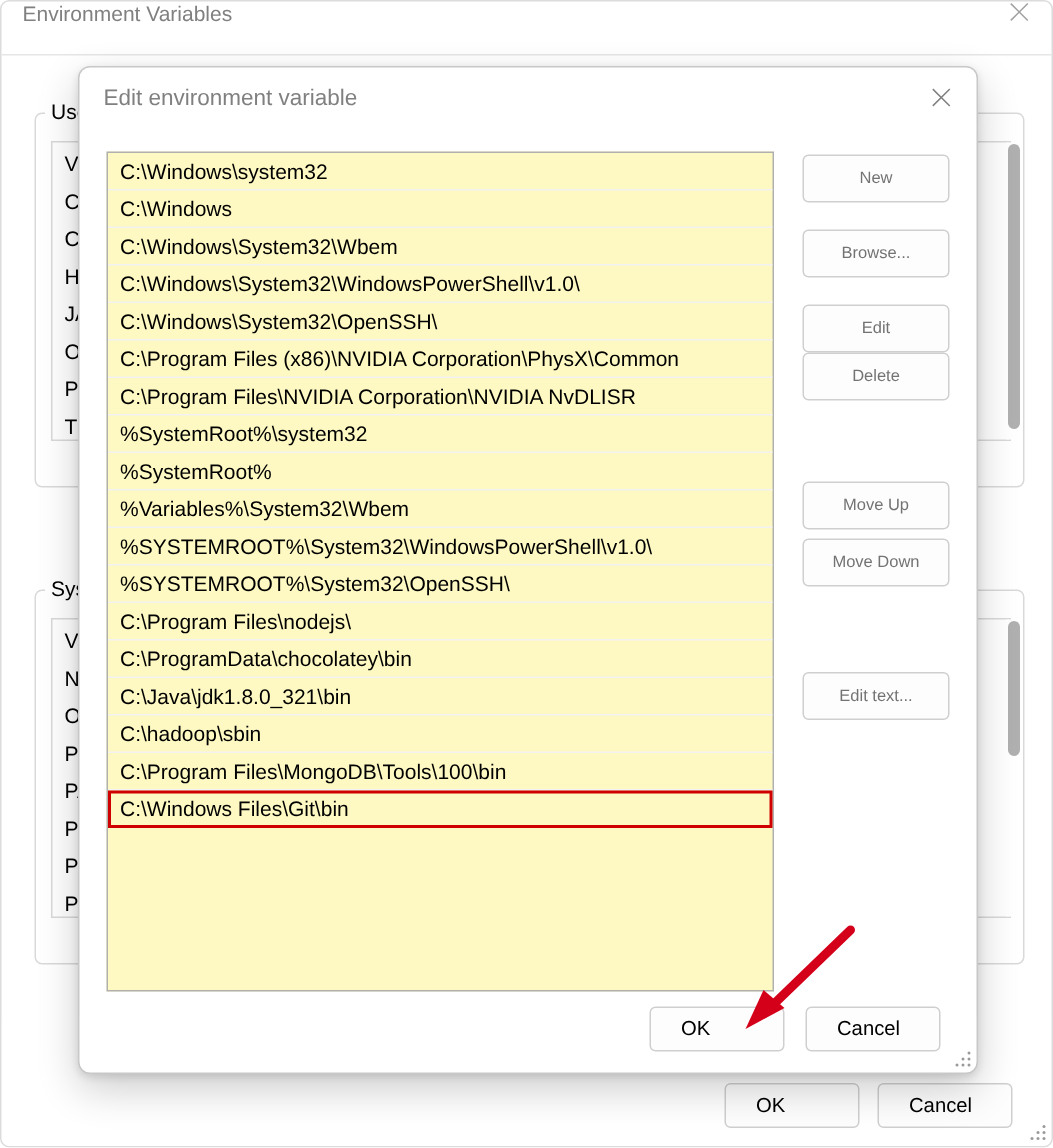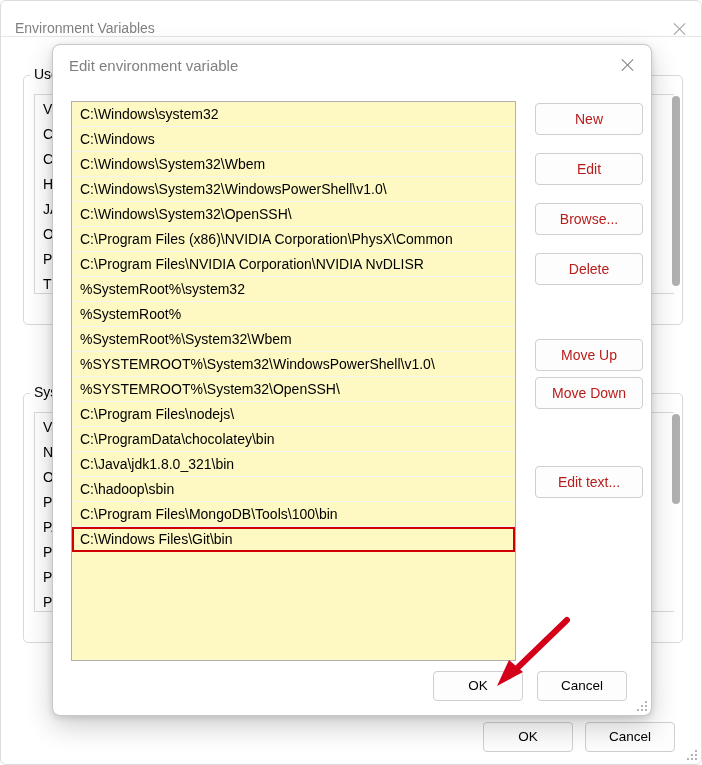--- a/index.html
+++ b/index.html
@@ -19,21 +19,21 @@
   .parent-dialog {
     position: absolute;
     left: 0; top: 0;
     width: 702px; height: 765px;
     border: 1px solid #dcdcdc;
     border-radius: 6px;
     background: #fff;
   }
   .parent-titlebar {
     display: flex;
-    align-items: flex-end;
+    align-items: flex-start;
     height: 36px;
     padding: 0 14px;
     border-bottom: 1px solid #e6e6e6;
     color: #808080;
   }
   .parent-titlebar .title { flex: 1; }
   .parent-close {
     width: 18px; height: 18px;
     position: relative;
     color: #a0a0a0;
@@ -96,23 +96,24 @@
     gap: 12px;
     padding-right: 26px;
   }
   .win-btn {
     min-width: 90px;
     height: 30px;
     border: 1px solid #cfcfcf;
     background: #fdfdfd;
     border-radius: 4px;
     font-size: 13.5px;
-    text-align: center;
+    text-align: left;
     line-height: 28px;
     color: #000;
+    padding-left: 20px;
   }
   .resize-grip {
     position: absolute;
     right: 3px; bottom: 3px;
     width: 14px; height: 14px;
     color: #9a9a9a;
   }
 
   
   .child-dialog {
@@ -171,29 +172,29 @@
     outline-offset: -2px;
   }
 
   .side-btns {
     position: absolute;
     right: 0; top: 0;
     width: 100px;
   }
   .side-btn {
     display: block;
-    width: 108px;
+    width: 98px;
     height: 32px;
     border: 1px solid #cfcfcf;
     background: #fdfdfd;
     border-radius: 4px;
-    font-size: 14px;
+    font-size: 11px;
     text-align: center;
     line-height: 30px;
-    color: #b91c1c;
+    color: #737373;
   }
 
   .child-footer {
     position: absolute;
     left: 0; bottom: 14px;
     width: 100%;
     display: flex;
     justify-content: flex-end;
     gap: 14px;
     padding-right: 24px;
@@ -275,36 +276,36 @@
     <div class="path-listbox" id="path-list">
         <div class="path-row">C:\Windows\system32</div>
         <div class="path-row">C:\Windows</div>
         <div class="path-row">C:\Windows\System32\Wbem</div>
         <div class="path-row">C:\Windows\System32\WindowsPowerShell\v1.0\</div>
         <div class="path-row">C:\Windows\System32\OpenSSH\</div>
         <div class="path-row">C:\Program Files (x86)\NVIDIA Corporation\PhysX\Common</div>
         <div class="path-row">C:\Program Files\NVIDIA Corporation\NVIDIA NvDLISR</div>
         <div class="path-row">%SystemRoot%\system32</div>
         <div class="path-row">%SystemRoot%</div>
-        <div class="path-row">%SystemRoot%\System32\Wbem</div>
+        <div class="path-row">%Variables%\System32\Wbem</div>
         <div class="path-row">%SYSTEMROOT%\System32\WindowsPowerShell\v1.0\</div>
         <div class="path-row">%SYSTEMROOT%\System32\OpenSSH\</div>
         <div class="path-row">C:\Program Files\nodejs\</div>
         <div class="path-row">C:\ProgramData\chocolatey\bin</div>
         <div class="path-row">C:\Java\jdk1.8.0_321\bin</div>
         <div class="path-row">C:\hadoop\sbin</div>
         <div class="path-row">C:\Program Files\MongoDB\Tools\100\bin</div>
         <div class="path-row highlight">C:\Windows Files\Git\bin</div>
       </div>
 
     <div class="side-btns">
       <div class="side-btn" style="margin-top:2px">New</div>
+      <div class="side-btn" style="margin-top:18px">Browse...</div>
       <div class="side-btn" style="margin-top:18px">Edit</div>
-      <div class="side-btn" style="margin-top:18px">Browse...</div>
-      <div class="side-btn" style="margin-top:18px">Delete</div>
+      <div class="side-btn" style="">Delete</div>
       <div class="side-btn" style="margin-top:54px">Move Up</div>
       <div class="side-btn" style="margin-top:6px">Move Down</div>
       <div class="side-btn" style="margin-top:57px">Edit text...</div>
     </div>
   </div>
 
   <div class="child-footer">
     <div class="win-btn">OK</div>
     <div class="win-btn">Cancel</div>
   </div>

